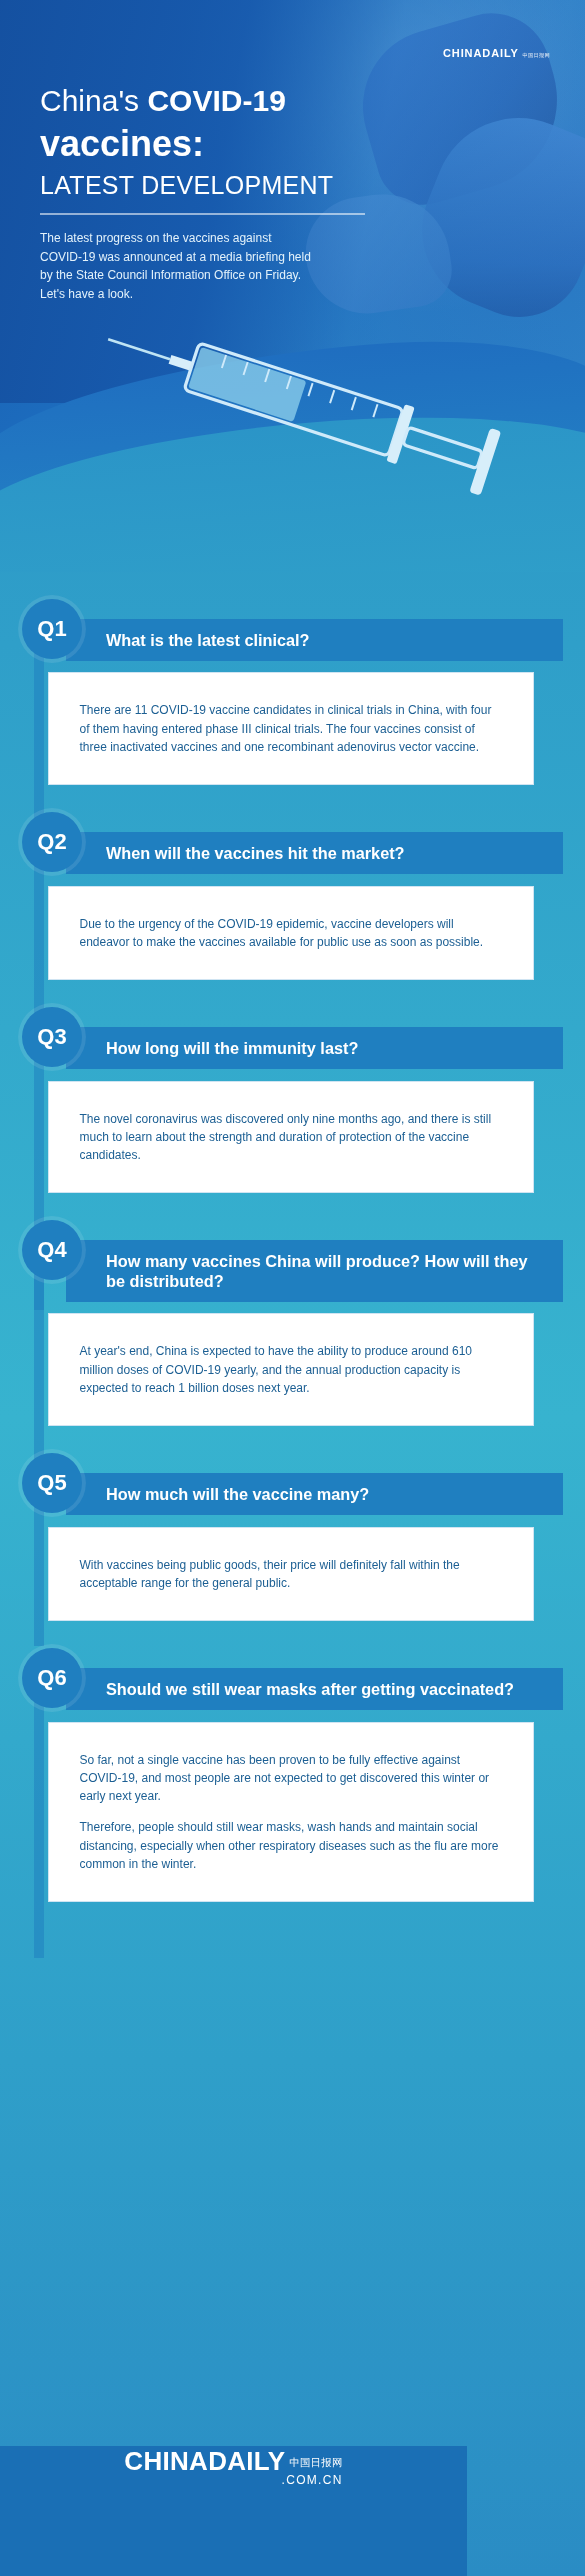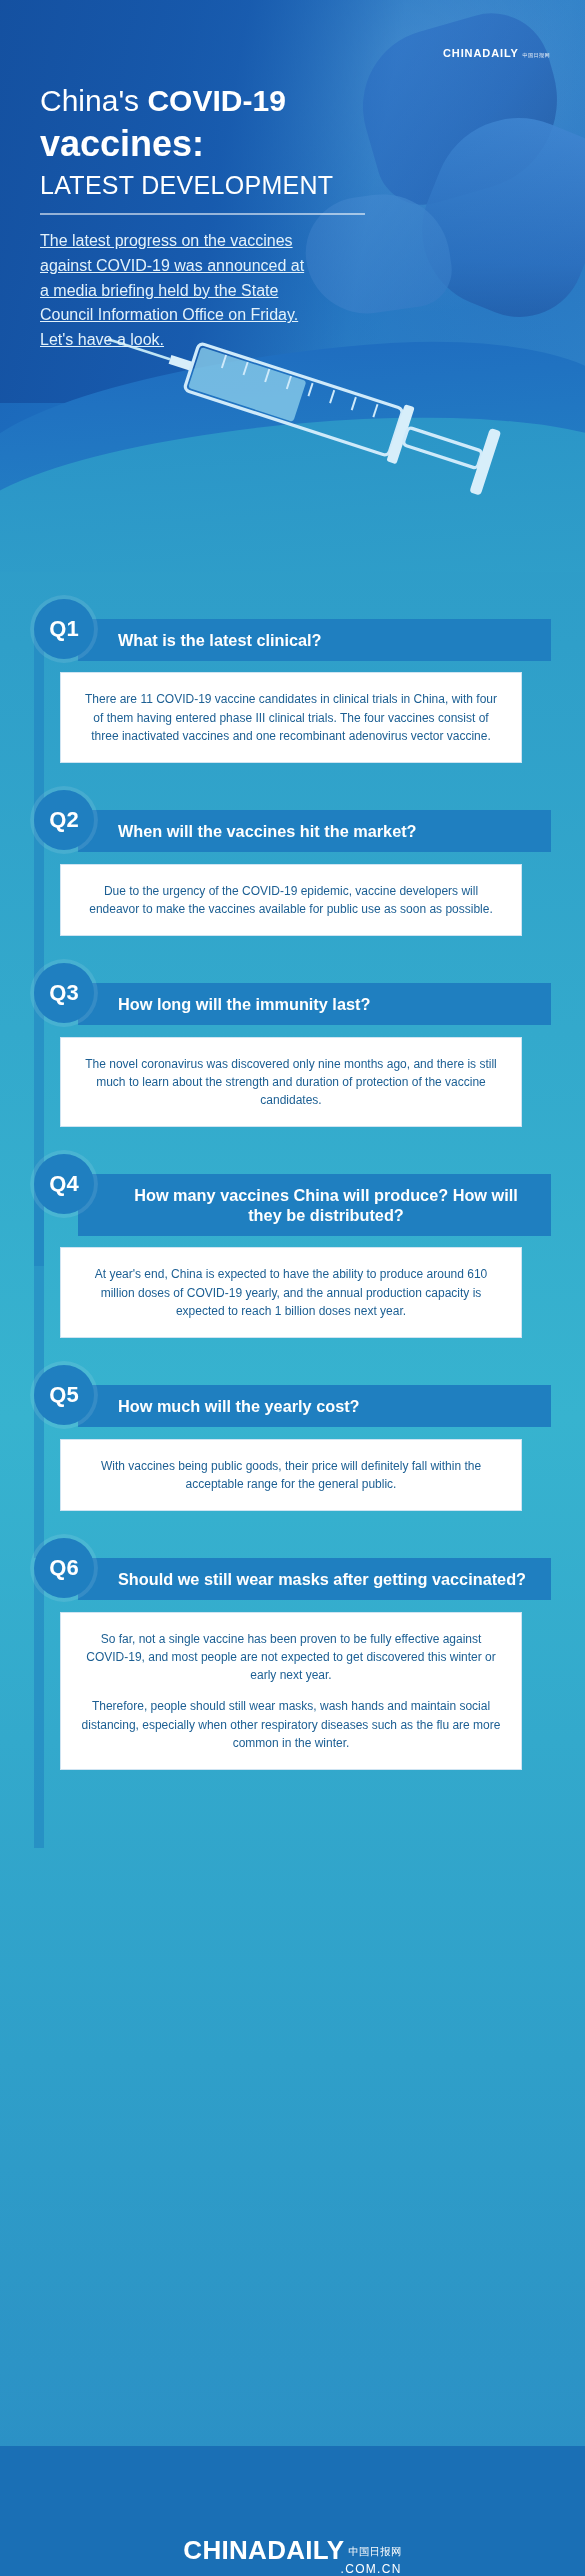--- a/index.html
+++ b/index.html
@@ -139,42 +139,40 @@
     margin-top: 9px;
   }
   .title-rule {
     width: 325px;
     height: 1.3px;
     background: rgba(255,255,255,.55);
     margin: 13px 0 14.3px 0;
   }
   .hero-desc {
     color: #e3f2fb;
-    font-size: 16px;
+    font-size: 12px;
     line-height: 1.55;
     width: 273px;
-    text-decoration: underline;
   }
 
   
   .syringe {
     position: absolute;
     left: 72px;
     top: 306px;
     width: 468px;
     height: 195px;
     z-index: 5;
   }
 
   
   .qsection {
     position: relative;
-    padding: 0 34px;
+    padding: 0 22px;
     margin-top: 27px;
-    text-align: center;
   }
   .qbadge {
     position: relative;
     width: 60px;
     height: 60px;
     border-radius: 50%;
     background: #1f7fc0;
     color: #ffffff;
     font-size: 22px;
     font-weight: bold;
@@ -205,39 +203,39 @@
     margin-right: 29px;
     margin-top: 11.7px;
     background: #ffffff;
     border: 0.7px solid #cfe4f2;
     padding: 17px 19.5px;
     color: #1c5f93;
     font-size: 12px;
     line-height: 1.52;
     z-index: 1;
   }
-  .qbody p { margin: 0; }
+  .qbody p { margin: 11px; }
   .qbody p + p { margin-top: 13px; }
   .qstripe {
     position: absolute;
     left: 34px;
     width: 10.4px;
     background: #1f7fc0;
     opacity: .55;
   }
 
   
   .footer {
     position: absolute;
     bottom: 0; left: 0;
-    width: 585px;
+    width: 467px;
     height: 130px;
     background: #1a6fb5;
     display: flex;
-    align-items: flex-end;
+    align-items: flex-start;
     justify-content: center;
   }
   .footer-logo {
     color: #ffffff;
     font-size: 26px;
     font-weight: bold;
     letter-spacing: 0.3px;
   }
   .footer-logo .cn {
     font-size: 10.4px;
@@ -343,21 +341,21 @@
     <div class="qbadge">Q4</div>
     <div class="qheader">How many vaccines China will produce? How will they be distributed?</div>
     <div class="qbody">
       <p>At year's end, China is expected to have the ability to produce around 610 million doses of COVID-19 yearly, and the annual production capacity is expected to reach 1 billion doses next year.</p>
     </div>
   </div>
 
   <div class="qsection">
     <div class="qstripe" style="top:30px;height:163px;"></div>
     <div class="qbadge">Q5</div>
-    <div class="qheader">How much will the yearly cost?</div>
+    <div class="qheader">How much will the vaccine many?</div>
     <div class="qbody">
       <p>With vaccines being public goods, their price will definitely fall within the acceptable range for the general public.</p>
     </div>
   </div>
 
   <div class="qsection">
     <div class="qstripe" style="top:30px;height:280px;"></div>
     <div class="qbadge">Q6</div>
     <div class="qheader">Should we still wear masks after getting vaccinated?</div>
     <div class="qbody">

